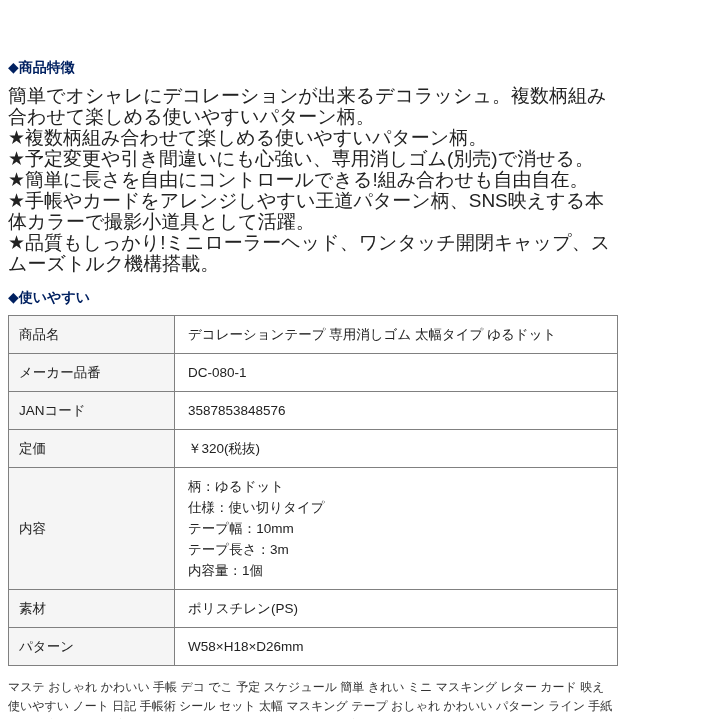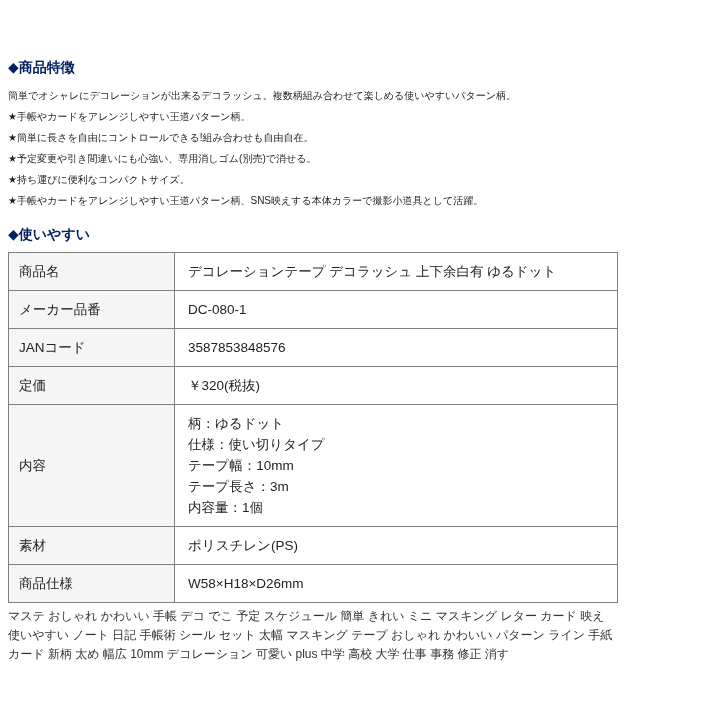--- a/index.html
+++ b/index.html
@@ -17,32 +17,32 @@
     padding: 58px 9px 0 8px;
   }
   .section-heading {
     color: #002060;
     font-size: 14px;
     font-weight: bold;
     line-height: 18px;
     margin-bottom: 9px;
   }
   .feature-line {
-    font-size: 10px;
+    font-size: 19px;
     line-height: 21px;
     color: #222222;
   }
   .features-block {
     margin-bottom: 14px;
   }
   .specs-table {
     width: 100%;
     border-collapse: collapse;
     table-layout: fixed;
-    margin-bottom: 4px;
+    margin-bottom: 12px;
   }
   .specs-table th,
   .specs-table td {
     border: 1px solid #808080;
     font-size: 13.5px;
     font-weight: normal;
     text-align: left;
     vertical-align: middle;
     color: #222222;
   }
@@ -63,34 +63,34 @@
   }
 </style>
 </head>
 <body>
 
 <div class="page">
 
   <div class="features-block">
     <h2 class="section-heading">◆商品特徴</h2>
     <p class="feature-line">簡単でオシャレにデコレーションが出来るデコラッシュ。複数柄組み合わせて楽しめる使いやすいパターン柄。</p>
-    <p class="feature-line">★手帳やカードをアレンジしやすい王道パターン柄。</p>
+    <p class="feature-line">★複数柄組み合わせて楽しめる使いやすいパターン柄。</p>
+    <p class="feature-line">★予定変更や引き間違いにも心強い、専用消しゴム(別売)で消せる。</p>
     <p class="feature-line">★簡単に長さを自由にコントロールできる!組み合わせも自由自在。</p>
-    <p class="feature-line">★予定変更や引き間違いにも心強い、専用消しゴム(別売)で消せる。</p>
-    <p class="feature-line">★持ち運びに便利なコンパクトサイズ。</p>
     <p class="feature-line">★手帳やカードをアレンジしやすい王道パターン柄、SNS映えする本体カラーで撮影小道具として活躍。</p>
+    <p class="feature-line">★品質もしっかり!ミニローラーヘッド、ワンタッチ開閉キャップ、スムーズトルク機構搭載。</p>
   </div>
 
   <div>
     <h2 class="section-heading">◆使いやすい</h2>
     <table class="specs-table">
       <tbody>
         <tr>
           <th>商品名</th>
-          <td>デコレーションテープ デコラッシュ 上下余白有 ゆるドット</td>
+          <td>デコレーションテープ 専用消しゴム 太幅タイプ ゆるドット</td>
         </tr>
         <tr>
           <th>メーカー品番</th>
           <td>DC-080-1</td>
         </tr>
         <tr>
           <th>JANコード</th>
           <td>3587853848576</td>
         </tr>
         <tr>
@@ -103,21 +103,21 @@
 仕様：使い切りタイプ
 テープ幅：10mm
 テープ長さ：3m
 内容量：1個</td>
         </tr>
         <tr>
           <th>素材</th>
           <td>ポリスチレン(PS)</td>
         </tr>
         <tr>
-          <th>商品仕様</th>
+          <th>パターン</th>
           <td>W58×H18×D26mm</td>
         </tr>
       </tbody>
     </table>
   </div>
 
   <p class="tags">マステ おしゃれ かわいい 手帳 デコ でこ 予定 スケジュール 簡単 きれい ミニ マスキング レター カード 映え 使いやすい ノート 日記 手帳術 シール セット 太幅 マスキング テープ おしゃれ かわいい パターン ライン 手紙 カード 新柄 太め 幅広 10mm デコレーション 可愛い plus 中学 高校 大学 仕事 事務 修正 消す</p>
 
 </div>
 

